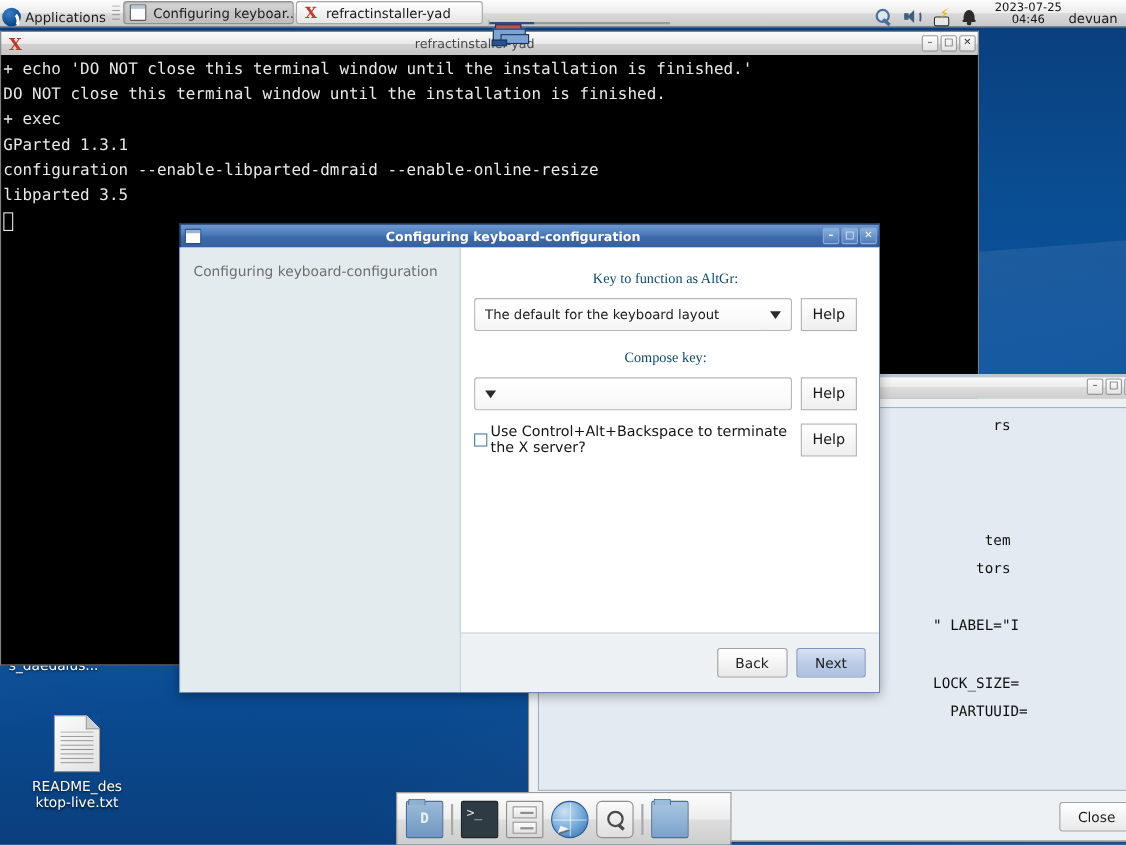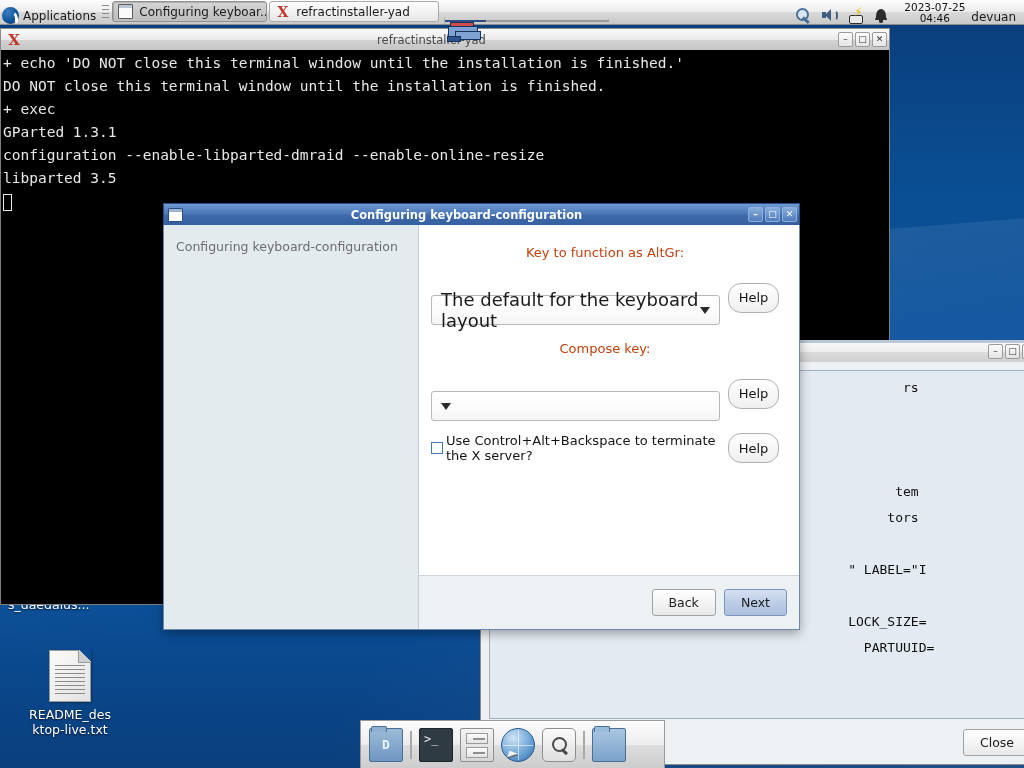--- a/index.html
+++ b/index.html
@@ -225,35 +225,34 @@
   #dlg-body {
     height: calc(100% - 22px); display: flex;
     border: 1px solid #6d87ad; border-top: none; background: #fff;
   }
   #dlg-side {
     width: 255px; background: #e4ebef; border-right: 1px solid #c3ccd2;
     padding: 14px 12px; font-size: 12.5px; color: #6d6d6d;
   }
   #dlg-main { flex: 1; display: flex; flex-direction: column; background: #fff; }
   #dlg-content { flex: 1; padding: 14px 20px 0 12px; }
-  .fieldlabel { text-align: center; font-size: 13px; color: #c2410c; margin: 6px 0 10px; }
+  .fieldlabel { text-align: center; font-size: 13px; color: #0c4a6e; margin: 6px 0 10px; font-family: Liberation Serif, serif; }
   .fieldrow { display: flex; align-items: center; gap: 8px; margin-bottom: 6px; }
   .combo {
     flex: 1; height: 30px; border: 1px solid #b7b7b7; border-radius: 3px;
     background: linear-gradient(180deg,#ffffff,#fbfbfb 60%,#f4f4f4);
-    display: flex; align-items: center; padding: 0 9px; font-size: 18px; color: #1a1a1a;
+    display: flex; align-items: center; padding: 0 9px; font-size: 12px; color: #1a1a1a;
     cursor: default;
-    margin-top: 25px;
   }
   .combo .cval { flex: 1; }
   .combo .arrow { width: 0; height: 0; border-left: 5px solid transparent;
                   border-right: 5px solid transparent; border-top: 7px solid #2a2a2a; }
   .helpbtn {
     width: 51px; height: 30px; display: flex; align-items: center; justify-content: center;
-    border: 1px solid #b0b0b0; border-radius: 13px; font-size: 13px; color: #161616;
+    border: 1px solid #b0b0b0; border-radius: 0; font-size: 13px; color: #161616;
     background: linear-gradient(180deg,#ffffff,#f6f6f6 55%,#efefef); cursor: default;
   }
   .checkrow { display: flex; align-items: center; gap: 8px; margin-top: 12px; }
   .checkwrap { flex: 1; display: flex; align-items: center; gap: 3px; font-size: 13px; color: #141414; }
   .cbox { width: 12px; height: 12px; border: 1.5px solid #4a7aa8; background: #fff; flex: none; }
   #dlg-foot {
     height: 54px; background: #eef1f4; border-top: 1px solid #cdd4da;
     display: flex; align-items: center; justify-content: flex-end; gap: 8px; padding: 0 12px;
   }
 

